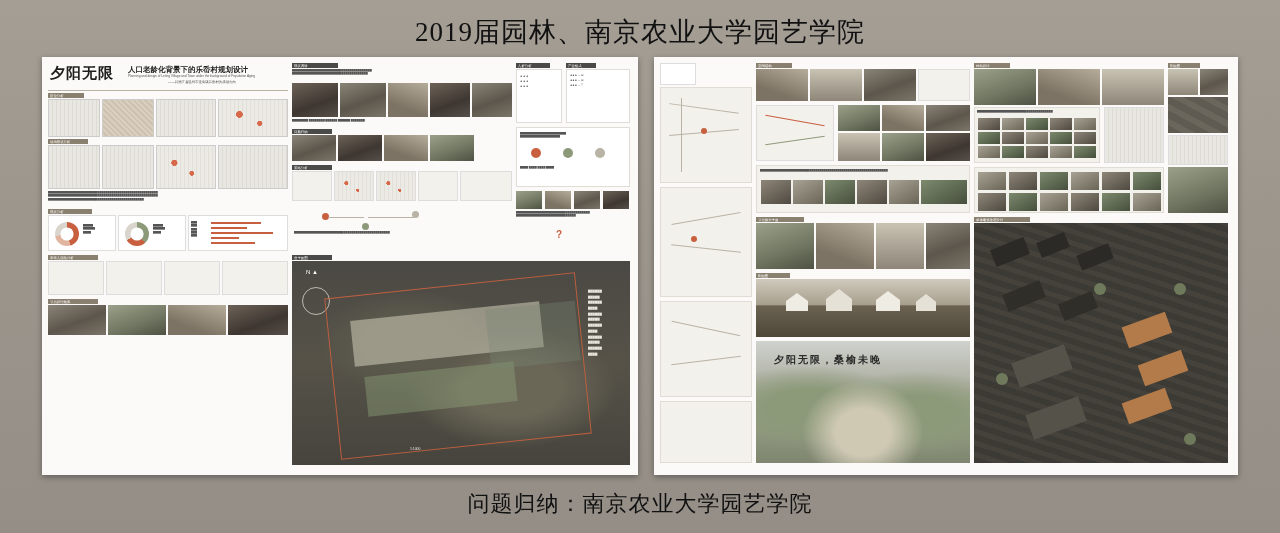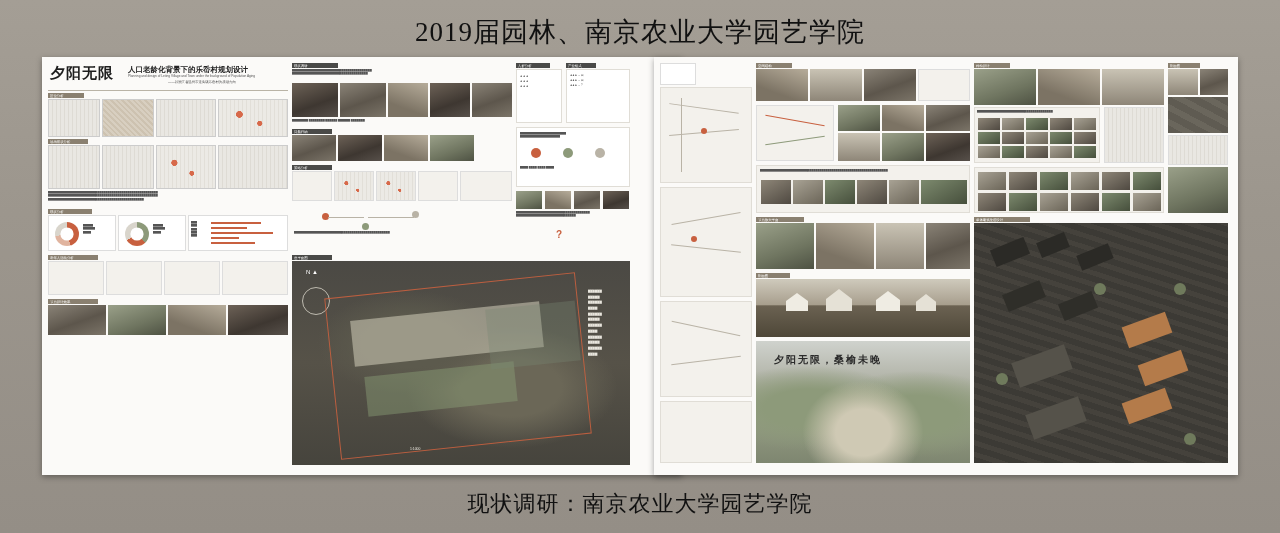--- a/index.html
+++ b/index.html
@@ -20,21 +20,21 @@
     position:absolute;bottom:14px;left:0;width:100%;
     text-align:center;font-size:22px;letter-spacing:1px;
     font-family:"Liberation Serif", serif;color:#111;
   }
   
   .poster{
     position:absolute;background:#fbfaf8;
     box-shadow:0 2px 6px rgba(0,0,0,.35);
     overflow:hidden;
   }
-  #poster-left{left:42px;top:57px;width:596px;height:418px;padding-left:44px;}
+  #poster-left{left:42px;top:57px;width:596px;height:418px;}
   #poster-right{left:654px;top:57px;width:584px;height:418px;}
   .pbody{position:absolute;inset:0;padding:4px;box-sizing:border-box;}
 
   
   .blk{position:absolute;box-sizing:border-box;overflow:hidden;}
   .hdr{background:#8a8070;color:#fff;font-size:3.4px;padding:1px 2px;}
   .hdr-dark{background:#4a4a48;color:#fff;font-size:3.4px;padding:1px 2px;}
 
   
   .map-grey{background:
@@ -379,14 +379,14 @@
         <div style="position:absolute;left:54px;top:182px;width:56px;height:26px;background:#55524a;transform:rotate(-20deg);"></div>
         <div class="dot" style="left:22px;top:150px;width:12px;height:12px;background:#6f7a5c;"></div>
         <div class="dot" style="left:120px;top:60px;width:12px;height:12px;background:#6f7a5c;"></div>
         <div class="dot" style="left:200px;top:60px;width:12px;height:12px;background:#6f7a5c;"></div>
         <div class="dot" style="left:210px;top:210px;width:12px;height:12px;background:#6f7a5c;"></div>
       </div>
 
     </div>
   </div>
 
-  <div class="exh-footer">现状调研：南京农业大学园艺学院</div>
+  <div class="exh-footer">问题归纳：南京农业大学园艺学院</div>
 </div>
 
 </body></html>

